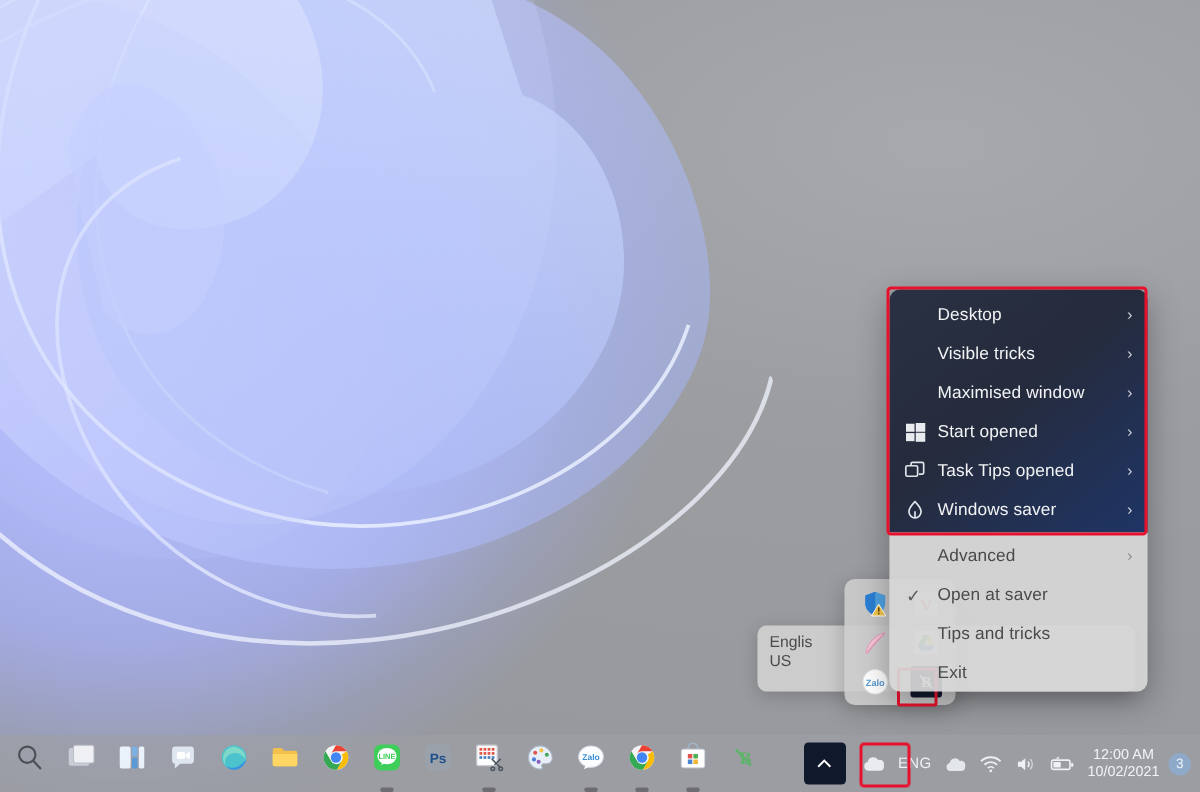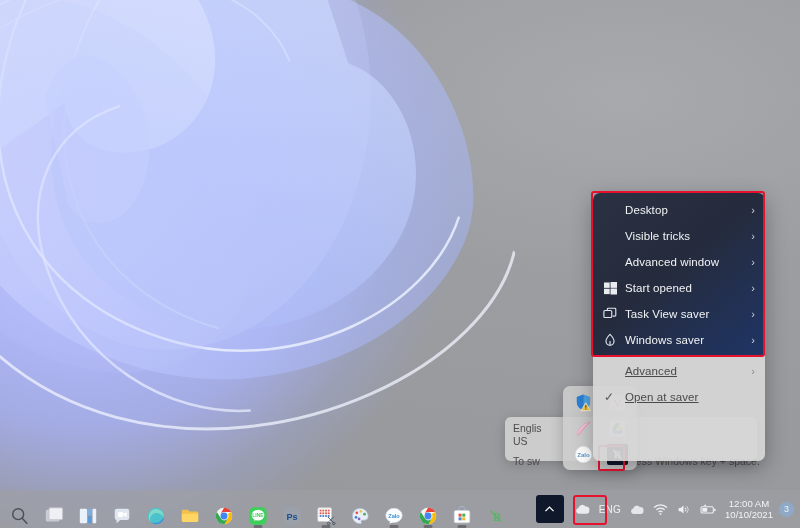--- a/index.html
+++ b/index.html
@@ -51,21 +51,21 @@
     display:flex; align-items:center;
   }
   .mi .ico{
     position:absolute; left:8px; width:18px; height:18px;
     display:flex; align-items:center; justify-content:center;
   }
   .mi .lbl{ position:absolute; left:32px; white-space:nowrap; letter-spacing:.1px; }
   .mi .chev{ position:absolute; right:10px; font-size:11px; line-height:1; }
   .mi.dark .lbl{ color:#f2f3f5; }
   .mi.dark .chev{ color:#cfd3da; }
-  .mi.light .lbl{ color:#4a4a4a;text-decoration:underline; }
+  .mi.light .lbl{ color:#4a4a4a; }
   .mi.light .chev{ color:#8d8d8d; }
   .check{ position:absolute; left:11px; color:#5a5a5a; font-size:12px; }
 
   
   #menu-highlight{
     position:absolute; left:591px; top:191px; width:174px; height:166px;
     border:2px solid #e8112d; border-radius:3px; pointer-events:none;
   }
 
   
@@ -96,21 +96,21 @@
     position:absolute; left:0; bottom:0; width:800px; height:38px;
     background: rgba(158,160,165,.62);
     backdrop-filter: blur(8px);
   }
   #tb-center{
     position:absolute; left:4px; top:0; height:38px;
     display:flex; align-items:center; gap:2px;
   }
   .tb-btn{
     width:32px; height:32px; margin-top:3px;
-    display:flex; align-items:flex-end; justify-content:center;
+    display:flex; align-items:flex-start; justify-content:center;
     border-radius:5px; position:relative;
   }
   .tb-dot{
     position:absolute; bottom:-1px; left:50%; transform:translateX(-50%);
     width:9px; height:2.5px; border-radius:2px; background:rgba(70,70,75,.55);
   }
   .appicon{ width:21px; height:21px; position:relative; }
 
   
   #tb-right{
@@ -174,21 +174,20 @@
         <ellipse cx="300" cy="430" rx="160" ry="210" fill="#bfc9fb" opacity=".18" transform="rotate(-25 300 430)"></ellipse>
         <ellipse cx="420" cy="380" rx="200" ry="250" fill="#cdd6ff" opacity=".22" transform="rotate(20 420 380)"></ellipse>
       </g>
     </svg>
   </div>
 </div>
 
 <div id="lang-tip">
   <div>Englis</div>
   <div>US</div>
-  <div class="l2"><span>To sw</span><span style="display:inline-block;width:96px"></span><span>ess Windows key + space.</span></div>
 </div>
 
 <div id="tray-flyout">
   <div class="tray-ic">
     <svg viewBox="0 0 20 20" width="19" height="19">
       <path d="M10 1.6 L17 4.2 V9.6 C17 14 13.8 17 10 18.4 C6.2 17 3 14 3 9.6 V4.2 Z" fill="#4fa3e3"></path>
       <path d="M10 1.6 L10 18.4 C6.2 17 3 14 3 9.6 V4.2 Z" fill="#2b7fd4"></path>
       <path d="M12.4 10.2 L17.4 18.6 H7.4 Z" fill="#f7c948" stroke="#fff" stroke-width=".7"></path>
       <rect x="11.9" y="12.6" width="1.1" height="3" fill="#6b4e00"></rect>
       <rect x="11.9" y="16.3" width="1.1" height="1.1" fill="#6b4e00"></rect>
@@ -235,21 +234,21 @@
 
   <div class="mi dark" style="top:4px">
     <span class="lbl">Desktop</span>
     <span class="chev">›</span>
   </div>
   <div class="mi dark" style="top:30px">
     <span class="lbl">Visible tricks</span>
     <span class="chev">›</span>
   </div>
   <div class="mi dark" style="top:56px">
-    <span class="lbl">Advanced window</span>
+    <span class="lbl">Maximised window</span>
     <span class="chev">›</span>
   </div>
   <div class="mi dark" style="top:82px">
     <span class="ico">
       <svg viewBox="0 0 16 16" width="13" height="13">
         <rect x="0" y="0.6" width="7" height="6.6" fill="#e9ebef"></rect>
         <rect x="8" y="0" width="8" height="7.2" fill="#e9ebef"></rect>
         <rect x="0" y="8.3" width="7" height="6.6" fill="#e9ebef"></rect>
         <rect x="8" y="8" width="8" height="7.4" fill="#e9ebef"></rect>
       </svg>
@@ -257,41 +256,47 @@
     <span class="lbl">Start opened</span>
     <span class="chev">›</span>
   </div>
   <div class="mi dark" style="top:108px">
     <span class="ico">
       <svg viewBox="0 0 16 16" width="14" height="14">
         <rect x="1" y="4" width="9" height="8" rx="1.2" fill="none" stroke="#dfe3ea" stroke-width="1.3"></rect>
         <path d="M5 4 V2.4 A1 1 0 0 1 6 1.4 H13.6 A1 1 0 0 1 14.6 2.4 V9.4 A1 1 0 0 1 13.6 10.4 H11" fill="none" stroke="#dfe3ea" stroke-width="1.3"></path>
       </svg>
     </span>
-    <span class="lbl">Task View saver</span>
+    <span class="lbl">Task Tips opened</span>
     <span class="chev">›</span>
   </div>
   <div class="mi dark" style="top:134px">
     <span class="ico">
       <svg viewBox="0 0 16 16" width="14" height="14">
         <path d="M8 1.6 C5 4.6 3.4 7 3.4 9.4 A4.6 4.6 0 0 0 12.6 9.4 C12.6 7 11 4.6 8 1.6 Z" fill="none" stroke="#dfe3ea" stroke-width="1.3"></path>
         <line x1="8" y1="9" x2="8" y2="14.2" stroke="#dfe3ea" stroke-width="1.3"></line>
       </svg>
     </span>
     <span class="lbl">Windows saver</span>
     <span class="chev">›</span>
   </div>
 
   <div class="mi light" style="top:165px">
     <span class="lbl">Advanced</span>
     <span class="chev">›</span>
   </div>
   <div class="mi light" style="top:191px">
     <span class="check">✓</span>
     <span class="lbl">Open at saver</span>
+  </div>
+  <div class="mi light" style="top:217px">
+    <span class="lbl">Tips and tricks</span>
+  </div>
+  <div class="mi light" style="top:243px">
+    <span class="lbl">Exit</span>
   </div>
 </div>
 <div id="menu-highlight"></div>
 
 <div id="taskbar">
   <div id="tb-center">
 
     <div class="tb-btn">
       <span class="appicon">
         <svg viewBox="0 0 22 22" width="20" height="20">
@@ -520,19 +525,19 @@
       <svg viewBox="0 0 22 14" width="18" height="13">
         <rect x="2.5" y="3.6" width="15" height="7.6" rx="1.6" fill="none" stroke="#eef0f3" stroke-width="1.3"></rect>
         <rect x="4" y="5.1" width="6" height="4.6" rx=".6" fill="#eef0f3"></rect>
         <rect x="18.4" y="6" width="1.8" height="3" rx=".6" fill="#eef0f3"></rect>
         <path d="M5.5 2.6 L8.5 0.6 L8.5 2.6 Z" fill="#eef0f3"></path>
       </svg>
     </div>
 
     <div id="clock">
       <div>12:00 AM</div>
-      <div>10/10/2021</div>
+      <div>10/02/2021</div>
     </div>
 
     <div id="notifbadge">3</div>
   </div>
 </div>
 <div id="chev-highlight"></div>
 
 </body></html>

